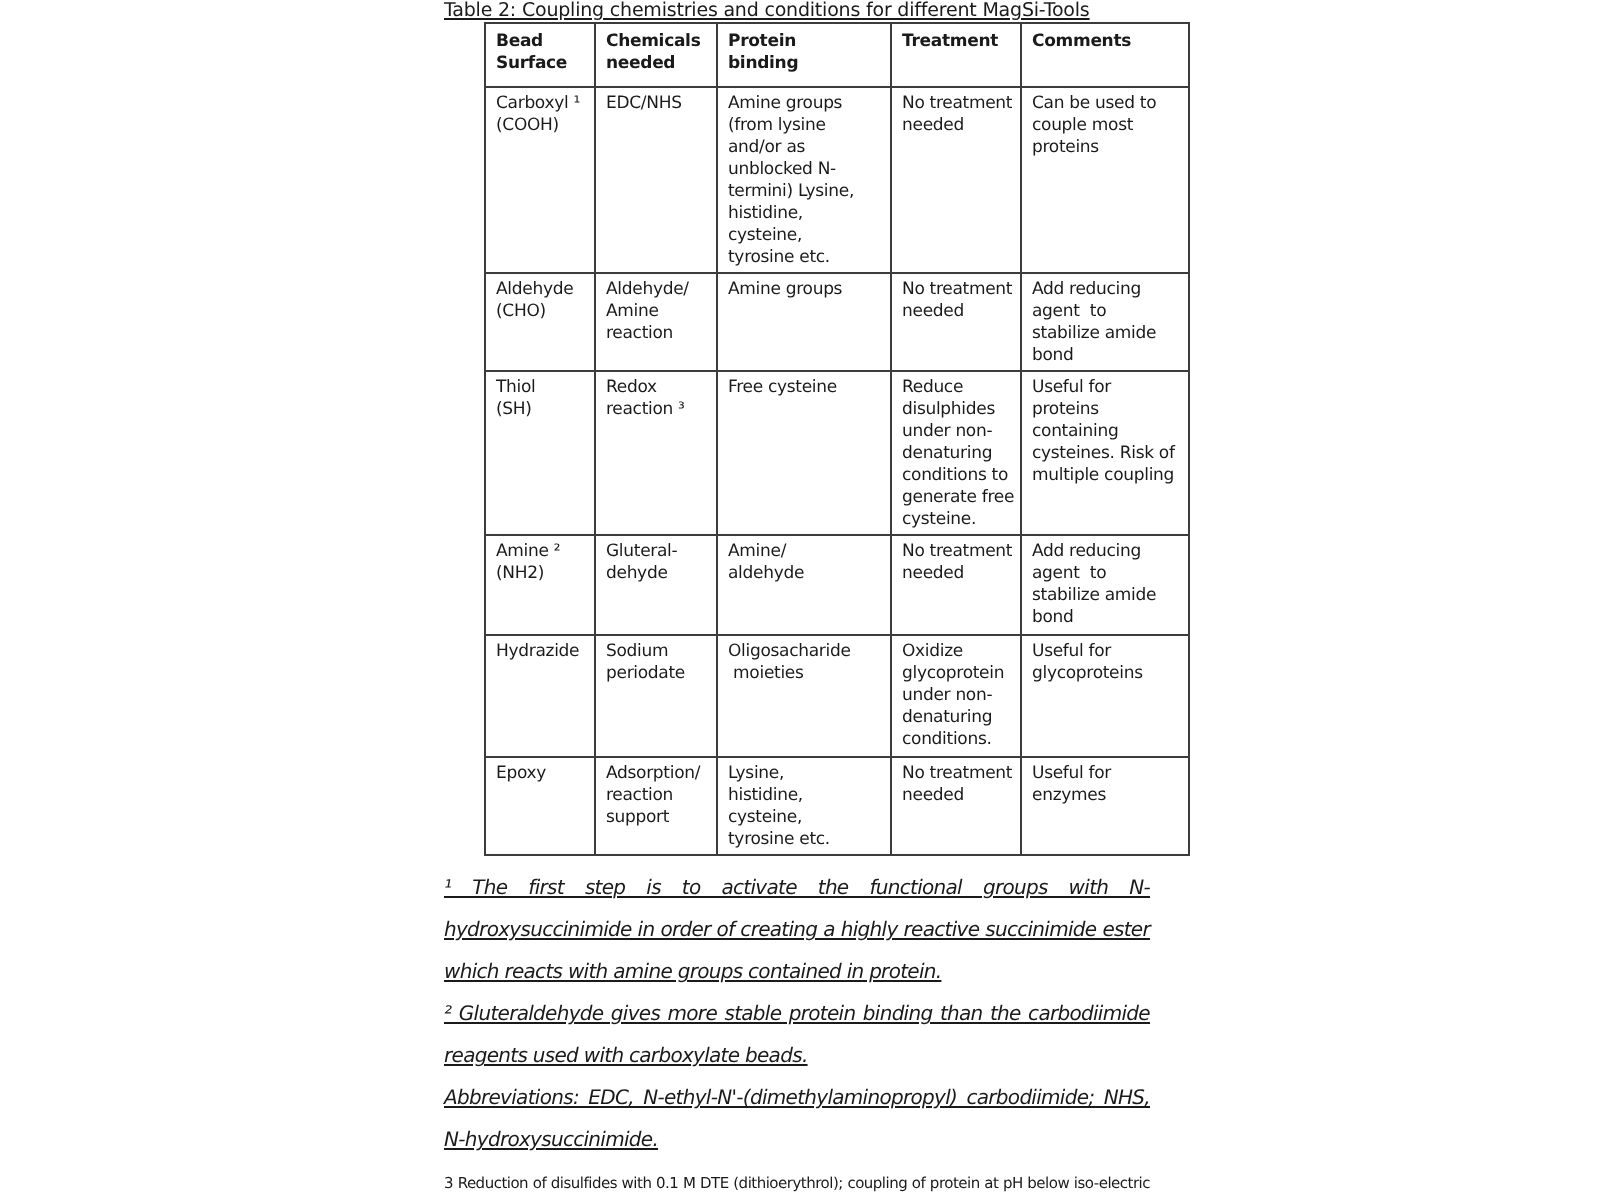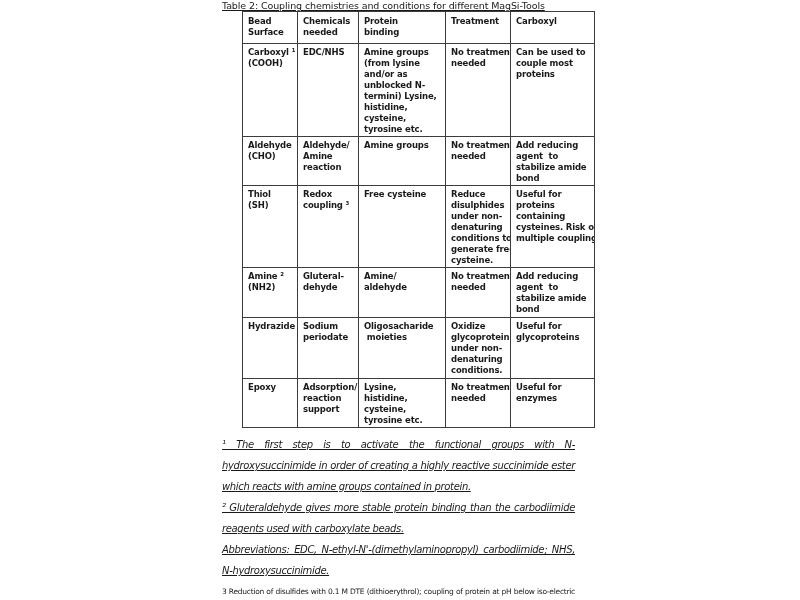--- a/index.html
+++ b/index.html
@@ -41,21 +41,21 @@
   table.mag-table td {
     border: 1px solid #3c3c3c;
     vertical-align: top;
     text-align: left;
     padding: 3px 2px 1px 5px;
     font-size: 8.5px;
     line-height: 11px;
     letter-spacing: -0.15px;
     white-space: pre;
     overflow: hidden;
-    font-weight: bold;
+    font-weight: normal;
     color: #1a1a1a;
   }
   table.mag-table th {
     font-weight: bold;
     padding-top: 4px;
   }
   tr.hdr { height: 32px; }
   tr.r1 { height: 89px; }
   tr.r2 { height: 47px; }
   tr.r3 { height: 81px; }
@@ -105,21 +105,21 @@
       </colgroup>
       <tbody>
         <tr class="hdr">
           <th>Bead
 Surface</th>
           <th>Chemicals
 needed</th>
           <th>Protein
 binding</th>
           <th>Treatment</th>
-          <th>Carboxyl</th>
+          <th>Comments</th>
         </tr>
         <tr class="r1">
           <td>Carboxyl ¹
 (COOH)</td>
           <td>EDC/NHS</td>
           <td>Amine groups
 (from lysine
 and/or as
 unblocked N-
 termini) Lysine,
@@ -143,21 +143,21 @@
 needed</td>
           <td>Add reducing
 agent  to
 stabilize amide
 bond</td>
         </tr>
         <tr class="r3">
           <td>Thiol
 (SH)</td>
           <td>Redox
-coupling ³</td>
+reaction ³</td>
           <td>Free cysteine</td>
           <td>Reduce
 disulphides
 under non-
 denaturing
 conditions to
 generate free
 cysteine.</td>
           <td>Useful for
 proteins

